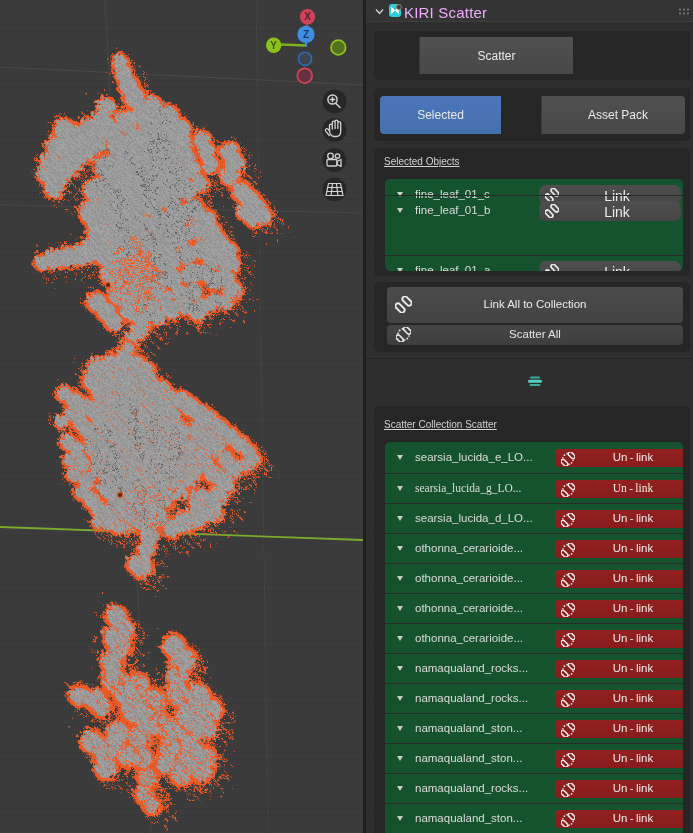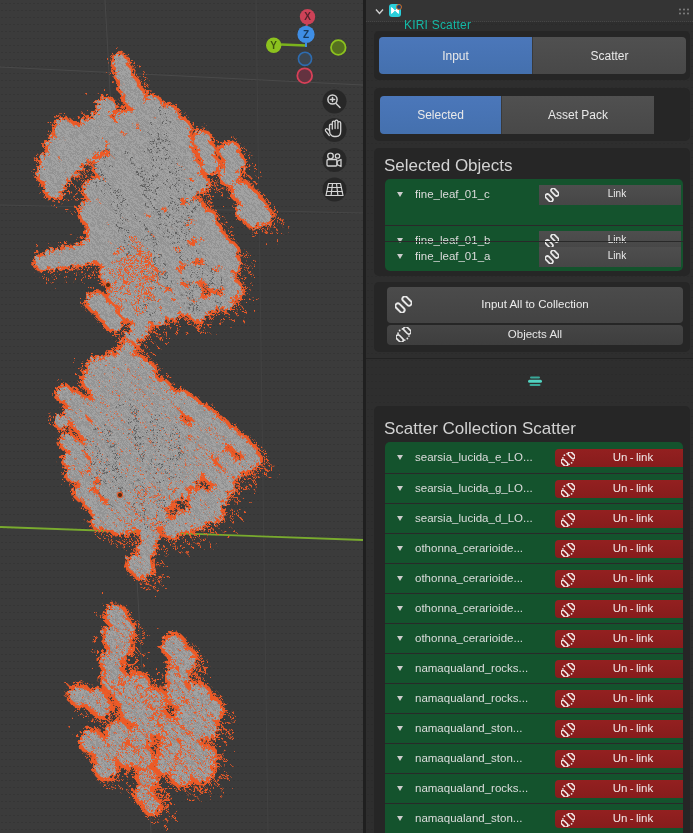--- a/index.html
+++ b/index.html
@@ -3,37 +3,37 @@
 <style>
 html,body{margin:0;padding:0;width:693px;height:833px;overflow:hidden;background:#2e2e2e;
 font-family:"Liberation Sans",sans-serif;}
 #stage{position:absolute;left:0;top:0;width:693px;height:833px;}
 #vp{position:absolute;left:0;top:0;width:363px;height:833px;background:#3b3b3b;
 background-image:radial-gradient(circle,#353535 0.5px,rgba(0,0,0,0) 0.65px);background-size:4px 7px;}
 #sep{position:absolute;left:363px;top:0;width:3px;height:833px;background:#1f1f1f;}
 #panel{position:absolute;left:366px;top:0;width:327px;height:833px;background:#2e2e2e;
 background-image:radial-gradient(circle,#2b2b2b 0.6px,rgba(0,0,0,0) 0.7px);background-size:4px 7px;}
 #phead{position:absolute;left:0;top:0;width:327px;height:21px;background:#343434;border-bottom:1px dotted #454545;}
-.ptitle{position:absolute;left:38px;top:18px;font-size:12px;color:#14b8a6;letter-spacing:0.2px;}
+.ptitle{position:absolute;left:38px;top:4px;font-size:15px;color:#f0abfc;letter-spacing:0.2px;}
 .chev{position:absolute;left:9px;top:7px;width:9px;height:9px;}
 .kicon{position:absolute;left:23px;top:4px;width:12px;height:13px;border-radius:3px;background:#2acfdb;}
 .kdot{position:absolute;left:30px;top:3.5px;width:6px;height:6px;border-radius:50%;background:#1c3f6e;border:1.6px solid #cf6a1f;box-sizing:border-box;}
 .dots{position:absolute;right:4px;top:8px;width:10px;height:7px;}
 .box{position:absolute;left:8px;background:#262626;border-radius:5px;}
 .btnrow{position:absolute;display:flex;overflow:hidden;border-radius:4px;}
 .tbtn{flex:0 0 auto;display:flex;align-items:center;justify-content:center;font-size:12px;color:#e9e9e9;box-sizing:border-box;}
 .blue{background:linear-gradient(#4b77ba,#4470ae);}
-.grey{background:linear-gradient(#505050,#484848);border-left:1px solid #3a3a3a;}
-.label{position:absolute;font-size:17px;color:#d2d2d2;}
+.grey{background:linear-gradient(#505050,#484848);border-left:1px solid #3a3a3a;margin-left:40px;}
+.label{position:absolute;font-size:10px;color:#d2d2d2;text-decoration:underline;}
 .ilist{position:absolute;background:#14532d;border-radius:5px;overflow:hidden;}
 .row{position:absolute;left:0;width:100%;height:30px;}
 .row + .row{border-top:1px solid #292929;}
 .tri{position:absolute;left:12px;top:12px;width:0;height:0;border-left:3.5px solid rgba(0,0,0,0);border-right:3.5px solid rgba(0,0,0,0);border-top:5px solid #cccccc;}
 .rname{position:absolute;left:30px;top:8px;font-size:11.5px;color:#dcdcdc;white-space:nowrap;}
-.lbtn{position:absolute;left:154px;top:5px;width:142px;height:20px;background:linear-gradient(#4e4e4e,#464646);border-radius:0;color:#ececec;font-size:10px;}
+.lbtn{position:absolute;left:154px;top:5px;width:142px;height:20px;background:linear-gradient(#4e4e4e,#464646);border-radius:7px;color:#ececec;font-size:14px;}
 .lbtn .bt{position:absolute;left:14px;right:0;top:3px;text-align:center;}
 .ubtn{position:absolute;left:154px;top:6px;width:142px;height:17.5px;background:linear-gradient(#932020,#871c1c);border-radius:4px;color:#f2eaea;font-size:11.5px;margin-left:16px;}
 .ubtn .bt{position:absolute;left:14px;right:0;top:2px;text-align:center;}
 .icn{position:absolute;left:5px;top:2px;}
 svg{display:block;}
 </style></head>
 <body>
 <div id="stage">
 <div id="vp">
 <svg width="363" height="833" viewBox="0 0 363 833" id="vpsvg">
@@ -1198,21 +1198,20 @@
             <circle cx="9" cy="1.5" r="0.9"></circle>
             <circle cx="1" cy="5.5" r="0.9"></circle>
             <circle cx="5" cy="5.5" r="0.9"></circle>
             <circle cx="9" cy="5.5" r="0.9"></circle>
           </g>
         </svg>
   </div>
 
   <div class="box" style="top:31px;width:316px;height:49px;">
     <div class="btnrow" style="left:5px;top:6px;width:307px;height:37px;">
-      <div class="tbtn blue" style="width:153px;">Input</div>
       <div class="tbtn grey" style="width:154px;">Scatter</div>
     </div>
   </div>
 
   <div class="box" style="top:88px;width:316px;height:53px;">
     <div class="btnrow" style="left:6px;top:8px;width:305px;height:38px;">
       <div class="tbtn blue" style="width:121px;">Selected</div>
       <div class="tbtn grey" style="width:153px;">Asset Pack</div>
     </div>
   </div>
@@ -1228,36 +1227,36 @@
                 <svg width="14" height="14" viewBox="0 0 14 14">
 <g fill="none" stroke="#e8e8e8" stroke-width="1.7" stroke-linecap="round">
 <rect x="5.4" y="2.0" width="9.0" height="4.2" rx="2.1" transform="rotate(45 9.9 4.1)"></rect>
 <rect x="-0.4" y="7.8" width="9.0" height="4.2" rx="2.1" transform="rotate(45 4.1 9.9)"></rect>
 </g>
                 </svg>
               </span>
               <div class="bt">Link</div>
             </div>
 </div>
-          <div class="row" style="top:46px;">
+          <div class="row" style="top:16px;">
 <div class="tri"></div>
             <div class="rname">fine_leaf_01_b</div>
 <div class="lbtn">
               <span style="position:absolute;left:6px;top:3px;">
                 <svg width="14" height="14" viewBox="0 0 14 14">
 <g fill="none" stroke="#e8e8e8" stroke-width="1.7" stroke-linecap="round">
 <rect x="5.4" y="2.0" width="9.0" height="4.2" rx="2.1" transform="rotate(45 9.9 4.1)"></rect>
 <rect x="-0.4" y="7.8" width="9.0" height="4.2" rx="2.1" transform="rotate(45 4.1 9.9)"></rect>
 </g>
                 </svg>
               </span>
               <div class="bt">Link</div>
             </div>
 </div>
-          <div class="row" style="top:62.0px;">
+          <div class="row" style="top:76px;">
 <div class="tri"></div>
             <div class="rname">fine_leaf_01_a</div>
 <div class="lbtn">
               <span style="position:absolute;left:6px;top:3px;">
                 <svg width="14" height="14" viewBox="0 0 14 14">
 <g fill="none" stroke="#e8e8e8" stroke-width="1.7" stroke-linecap="round">
 <rect x="5.4" y="2.0" width="9.0" height="4.2" rx="2.1" transform="rotate(45 9.9 4.1)"></rect>
 <rect x="-0.4" y="7.8" width="9.0" height="4.2" rx="2.1" transform="rotate(45 4.1 9.9)"></rect>
 </g>
                 </svg>
@@ -1271,40 +1270,40 @@
   <div class="box" style="top:282px;width:316px;height:70px;">
     <div style="position:absolute;left:13px;top:5px;width:296px;height:36px;background:linear-gradient(#4b4b4b,#434343);border-radius:4px;">
       <span class="icn" style="left:8px;top:9px;">
             <svg width="17" height="17" viewBox="0 0 14 14">
 <g fill="none" stroke="#e8e8e8" stroke-width="1.6" stroke-linecap="round">
 <rect x="5.4" y="2.0" width="9.0" height="4.2" rx="2.1" transform="rotate(45 9.9 4.1)"></rect>
 <rect x="-0.4" y="7.8" width="9.0" height="4.2" rx="2.1" transform="rotate(45 4.1 9.9)"></rect>
 </g>
             </svg>
           </span>
-      <div style="position:absolute;left:0;right:0;top:11px;text-align:center;font-size:11.5px;color:#ececec;">Input All to Collection</div>
+      <div style="position:absolute;left:0;right:0;top:11px;text-align:center;font-size:11.5px;color:#ececec;">Link All to Collection</div>
     </div>
     <div style="position:absolute;left:13px;top:43px;width:296px;height:20px;background:linear-gradient(#454545,#3e3e3e);border-radius:4px;">
       <span class="icn" style="left:9px;top:2px;">
             <svg width="15" height="15" viewBox="0 0 14 14">
 <g fill="none" stroke="#e8e8e8" stroke-width="1.5" stroke-linecap="round">
 <rect x="6.6" y="1.2" width="8.0" height="4.0" rx="2.0" transform="rotate(45 10.6 3.2)"></rect>
 <rect x="-0.6" y="8.8" width="8.0" height="4.0" rx="2.0" transform="rotate(45 3.4 10.8)"></rect>
 </g>
 <g fill="#e8e8e8">
 <circle cx="3.4" cy="3.2" r="0.9"></circle>
                 <circle cx="6.0" cy="1.8" r="0.8"></circle>
                 <circle cx="1.9" cy="5.8" r="0.8"></circle>
 <circle cx="10.6" cy="10.8" r="0.9"></circle>
                 <circle cx="8.2" cy="12.2" r="0.8"></circle>
                 <circle cx="12.1" cy="8.4" r="0.8"></circle>
 </g>
             </svg>
           </span>
-      <div style="position:absolute;left:0;right:0;top:3px;text-align:center;font-size:11.5px;color:#e6e6e6;">Objects All</div>
+      <div style="position:absolute;left:0;right:0;top:3px;text-align:center;font-size:11.5px;color:#e6e6e6;">Scatter All</div>
     </div>
   </div>
 
   <div style="position:absolute;left:0;top:358px;width:327px;height:1px;background:#232323;"></div>
 
   <svg style="position:absolute;left:161px;top:376px;" width="16" height="11" viewBox="0 0 16 11">
     <rect x="3" y="0.6" width="10" height="2" rx="1" fill="#3aa99a"></rect>
     <rect x="1" y="3.8" width="14" height="3" rx="1.5" fill="#52d4c2"></rect>
     <rect x="2.5" y="8" width="11" height="2" rx="1" fill="#3aa99a"></rect>
   </svg>
@@ -1328,21 +1327,21 @@
                     <circle cx="1.9" cy="5.8" r="0.8"></circle>
 <circle cx="10.6" cy="10.8" r="0.9"></circle>
                     <circle cx="8.2" cy="12.2" r="0.8"></circle>
                     <circle cx="12.1" cy="8.4" r="0.8"></circle>
 </g>
                 </svg>
               </span>
               <div class="bt">Un - link</div>
             </div>
 </div>
-          <div class="row" style="top:31px;">
+          <div class="row" style="top:31px;font-family:Liberation Serif, serif;">
 <div class="tri"></div>
             <div class="rname">searsia_lucida_g_LO...</div>
 <div class="ubtn">
               <span style="position:absolute;left:6px;top:2.5px;">
                 <svg width="14" height="14" viewBox="0 0 14 14">
 <g fill="none" stroke="#f0e8e8" stroke-width="1.6" stroke-linecap="round">
 <rect x="6.6" y="1.2" width="8.0" height="4.0" rx="2.0" transform="rotate(45 10.6 3.2)"></rect>
 <rect x="-0.6" y="8.8" width="8.0" height="4.0" rx="2.0" transform="rotate(45 3.4 10.8)"></rect>
 </g>
 <g fill="#f0e8e8">

